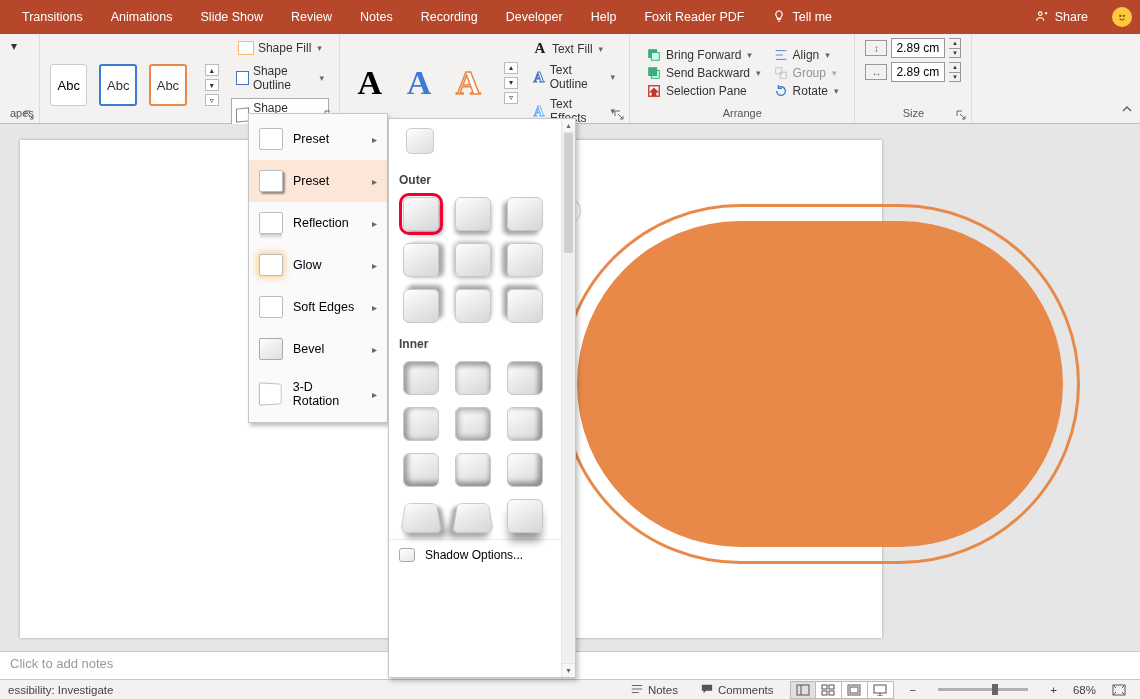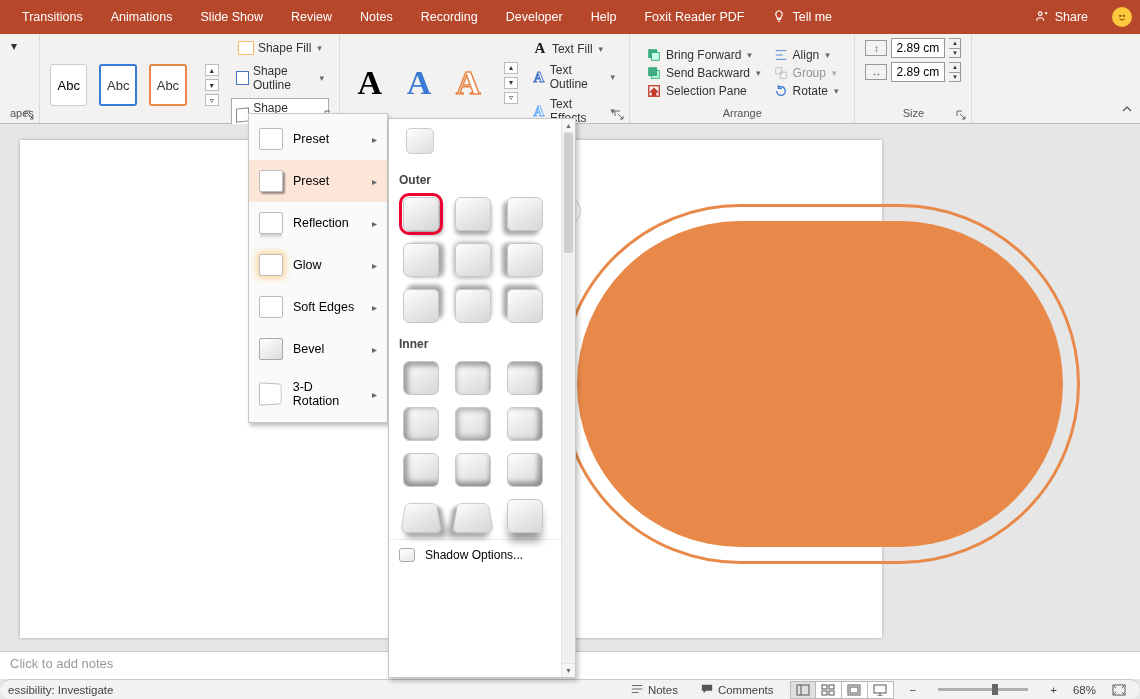--- a/index.html
+++ b/index.html
@@ -99,21 +99,21 @@
   }
   .shape-oval::before {
     content:""; position:absolute; inset:14px; border-radius:170px; background:#e8894a;
   }
   .handle { position:absolute; left:-10px; top:-10px; width:28px; height:28px; border-radius:50%; background:#fff; border:1px solid #ccc; }
 
   
   .notes { height:28px; border-top:1px solid #c8c8c8; background:#fff; padding:4px 10px; color:#999; font-size:13px; }
 
   
-  .status { height:20px; background:var(--pp-grey); border-top:1px solid #c8c8c8; display:flex; align-items:center; font-size:11.5px; color:#444; padding:0 8px; gap:10px;border-radius:10px; }
+  .status { height:20px; background:var(--pp-grey); border-top:1px solid #c8c8c8; display:flex; align-items:center; font-size:11.5px; color:#444; padding:0 8px; gap:10px; }
   .status .mid { flex:1; }
   .status .btn { display:flex; align-items:center; gap:4px; padding:0 6px; cursor:pointer; }
   .view-btns { display:flex; }
   .view-btns div { width:26px; height:18px; border:1px solid #bbb; border-left:none; display:flex; align-items:center; justify-content:center; cursor:pointer; background:#fefefe; }
   .view-btns div:first-child { border-left:1px solid #bbb; background:#e0e0e0; }
   .zoom-slider { width:90px; height:3px; background:#b0b0b0; position:relative; margin:0 6px; }
   .zoom-thumb { position:absolute; left:60%; top:-4px; width:6px; height:11px; background:#666; }
 
   
   .fx-menu {

